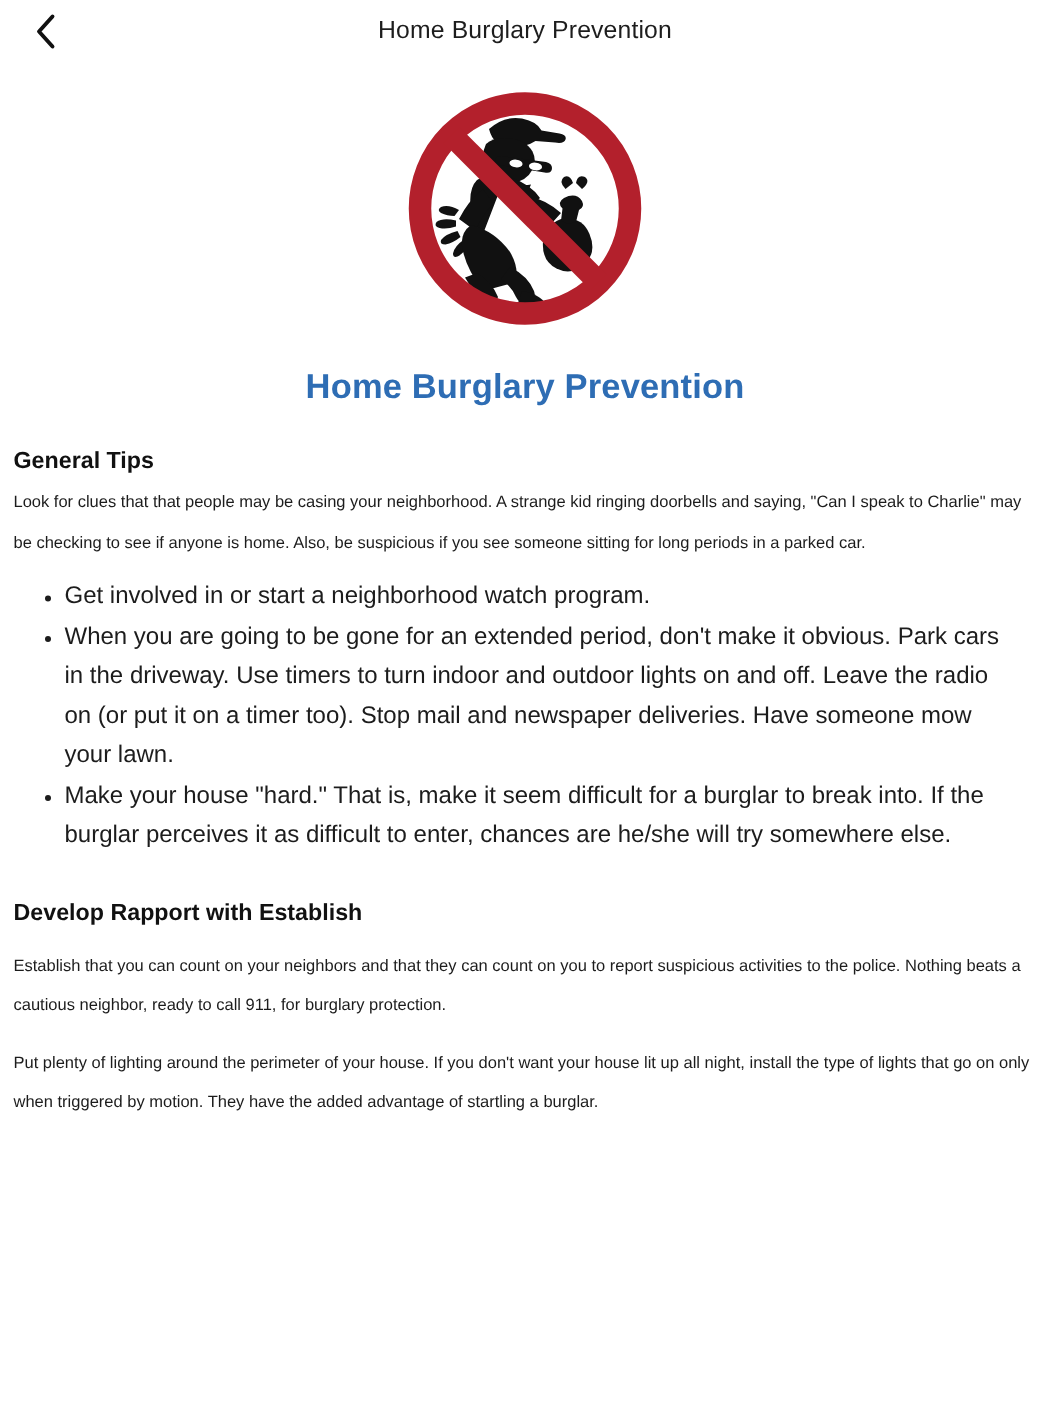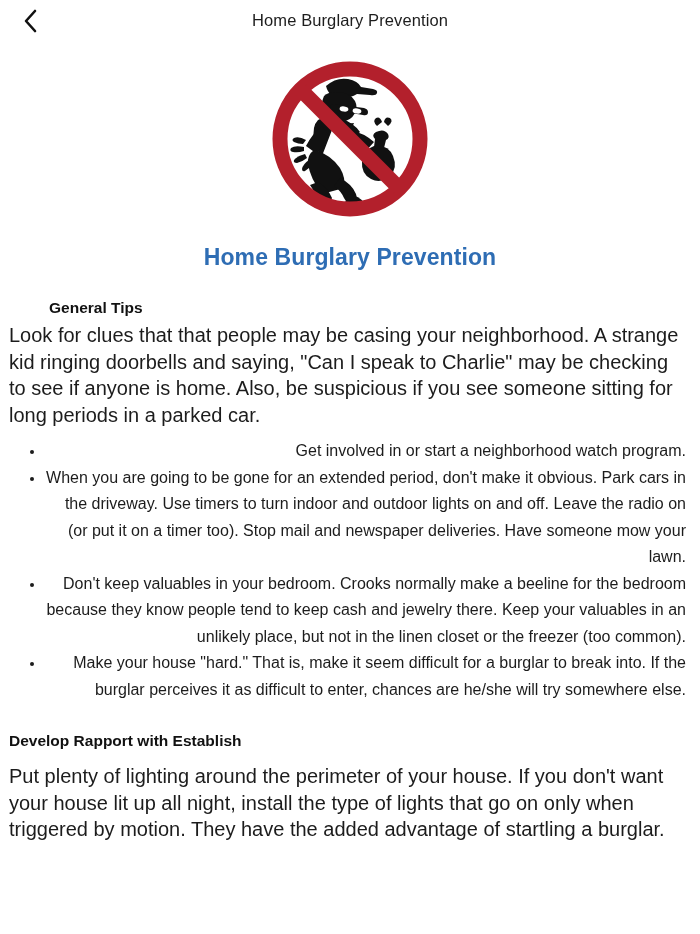--- a/index.html
+++ b/index.html
@@ -66,35 +66,34 @@
   .content {
     padding: 0 10px 0 9px;
   }
   .section-heading {
     font-size: 15.5px;
     font-weight: bold;
     color: #111111;
     margin: 28px 0 4px 0;
     line-height: 20px;
   }
-  .section-heading.first { margin-top: 27px; margin-left: 40px; }
+  .section-heading.first { margin-top: 27px; }
 
   .para {
-    font-size: 20px;
+    font-size: 11px;
     line-height: 26.5px;
     color: #1c1c1c;
     margin: 0;
   }
   .para.spaced { margin-top: 12px; }
 
   ul.tips {
     list-style: none;
-    margin: 10px 4px 0 0;
+    margin: 10px 16px 0 0;
     padding: 0;
-    text-align: right;
   }
   ul.tips > li {
     position: relative;
     padding-left: 34px;
     font-size: 16px;
     line-height: 26.5px;
     color: #1c1c1c;
     margin-bottom: 0;
   }
   ul.tips > li::before {
@@ -183,26 +182,26 @@
 <div class="page-heading">Home Burglary Prevention</div>
 
 <div class="content">
 
   <div>
     <div class="section-heading first">General Tips</div>
     <p class="para">Look for clues that that people may be casing your neighborhood. A strange kid ringing doorbells and saying, "Can I speak to Charlie" may be checking to see if anyone is home. Also, be suspicious if you see someone sitting for long periods in a parked car.</p>
     <ul class="tips">
       <li>Get involved in or start a neighborhood watch program.</li>
       <li>When you are going to be gone for an extended period, don't make it obvious. Park cars in the driveway. Use timers to turn indoor and outdoor lights on and off. Leave the radio on (or put it on a timer too). Stop mail and newspaper deliveries. Have someone mow your lawn.</li>
-      <li>Don't keep valuables in your bedroom. Crooks normally make a beeline for the bedroom because they know people tend to keep cash and jewelry there. Keep your valuables in an unlikely place, but not in the linen closet or the freezer (too common).</li>
       <li>Make your house "hard." That is, make it seem difficult for a burglar to break into. If the burglar perceives it as difficult to enter, chances are he/she will try somewhere else.</li>
     </ul>
   </div>
 
   <div>
     <div class="section-heading">Develop Rapport with Establish</div>
+    <p class="para spaced">Establish that you can count on your neighbors and that they can count on you to report suspicious activities to the police. Nothing beats a cautious neighbor, ready to call 911, for burglary protection.</p>
   </div>
 
   <div>
     <p class="para spaced">Put plenty of lighting around the perimeter of your house. If you don't want your house lit up all night, install the type of lights that go on only when triggered by motion. They have the added advantage of startling a burglar.</p>
   </div>
 
 </div>
 
 </body></html>

